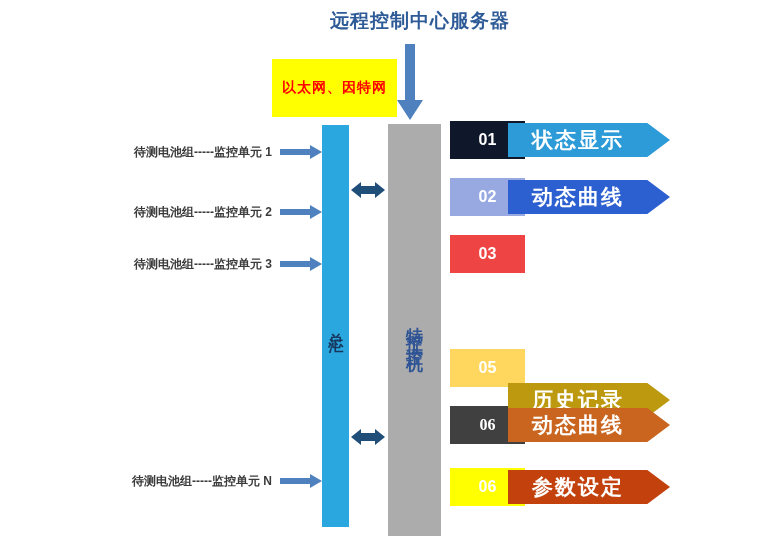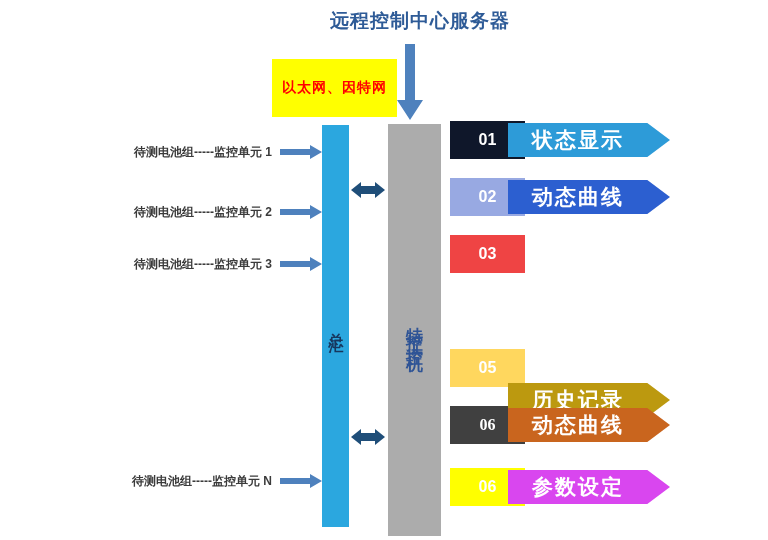--- a/index.html
+++ b/index.html
@@ -104,16 +104,16 @@
   <div class="func-row" style="top:349px">
     <div class="badge" style="background-color: rgb(255, 215, 94);">05</div>
     <div class="banner" style="background-color: rgb(188, 153, 15); margin-top: 32px;">历史记录</div>
   </div>
   <div class="func-row" style="top:406px">
     <div class="badge" style="background-color: #404040; font-family: Liberation Serif, serif;">06</div>
     <div class="banner" style="background-color: rgb(201, 101, 30);">动态曲线</div>
   </div>
   <div class="func-row" style="top:468px">
     <div class="badge" style="background-color: rgb(255, 255, 0);">06</div>
-    <div class="banner" style="background-color: #d946ef;">参数设定</div>
+    <div class="banner" style="background-color: #c2410c;">参数设定</div>
   </div>
 
 </div>
 
 </body></html>

